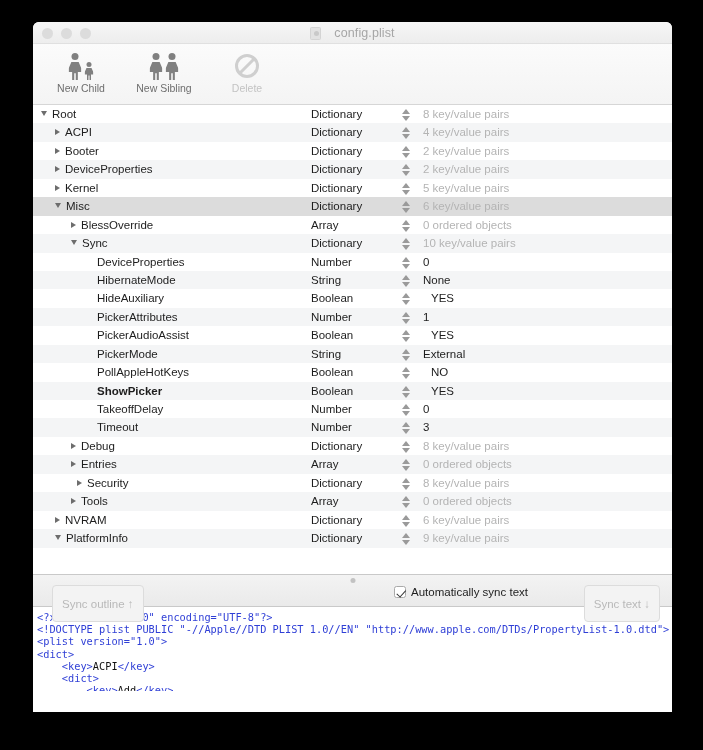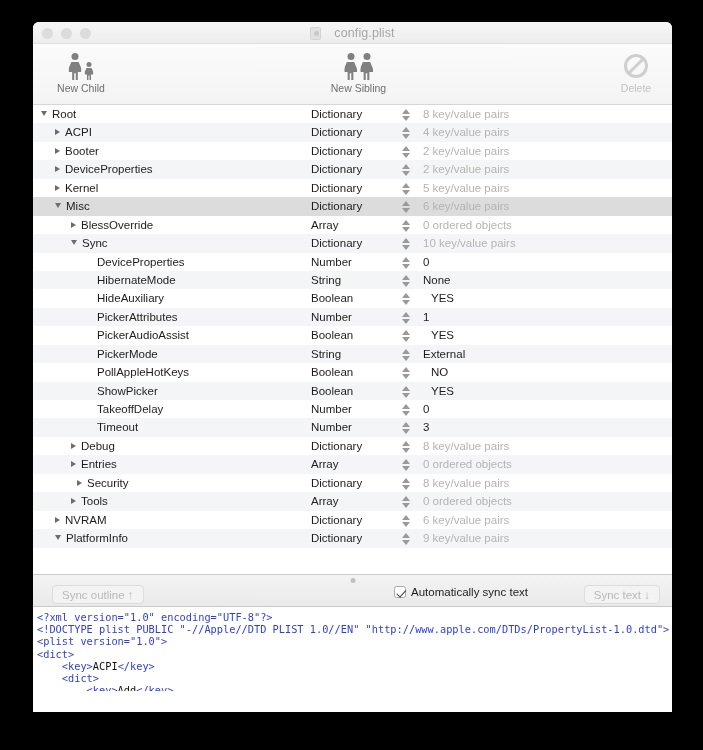--- a/index.html
+++ b/index.html
@@ -54,21 +54,21 @@
   #title-text {
     font-size: 12.5px; color: #a6a6a6; letter-spacing: 0.1px;
   }
 
   
   #toolbar {
     height: 61px;
     background: linear-gradient(#fbfbfb, #f4f4f4);
     border-bottom: 1px solid #d6d6d6;
     display: flex; align-items: flex-start;
-    padding: 6px 0 0 12px; gap: 11px; justify-content: space-between;
+    padding: 6px 0 0 12px; gap: 11px;
   }
   .tb-item {
     width: 72px; display: flex; flex-direction: column;
     align-items: center; gap: 2px; cursor: default;
   }
   .tb-glyph { height: 30px; display: flex; align-items: flex-end; gap: 3px; }
   .tb-label { font-size: 10.5px; color: #6e6e6e; white-space: nowrap; }
   .tb-item.disabled .tb-label { color: #c3c3c3; }
 
   
@@ -165,21 +165,21 @@
     background: linear-gradient(#f3f3f3, #eaeaea);
     border-top: 1px solid #c9c9c9;
     border-bottom: 1px solid #c9c9c9;
   }
   #resize-dot {
     position: absolute; left: 50%; top: 3px;
     width: 5px; height: 5px; border-radius: 50%;
     background: #c2c2c2; transform: translateX(-50%);
   }
   .sbtn {
-    position: absolute; top: 10px; height: 19px;
+    position: absolute; top: 10px; height: 37px;
     border: 1px solid #dcdcdc; border-radius: 4px;
     background: #f3f3f3; color: #b9b9b9;
     font-size: 11.5px; display: flex; align-items: center;
     justify-content: center; padding: 0 9px;
   }
   #btn-sync-outline { left: 19px; }
   #btn-sync-text    { right: 12px; }
   #autosync {
     position: absolute; right: 144px; top: 11px;
     display: flex; align-items: center; gap: 5px;
@@ -344,21 +344,21 @@
         <div class="stepper"></div>
         <div class="cell c-val">External</div>
       </div>
       <div class="row">
         <div class="cell c-key" style="left: 54px;"><span class="disc none"></span><span>PollAppleHotKeys</span></div>
         <div class="cell c-class">Boolean</div>
         <div class="stepper"></div>
         <div class="cell c-val bool">NO</div>
       </div>
       <div class="row alt">
-        <div class="cell c-key" style="left: 54px;"><span class="disc none"></span><span>ShowPicker</span></div>
+        <div class="cell c-key" style="left: 54px; font-weight: bold;"><span class="disc none"></span><span>ShowPicker</span></div>
         <div class="cell c-class">Boolean</div>
         <div class="stepper"></div>
         <div class="cell c-val bool">YES</div>
       </div>
       <div class="row">
         <div class="cell c-key" style="left: 54px;"><span class="disc none"></span><span>TakeoffDelay</span></div>
         <div class="cell c-class">Number</div>
         <div class="stepper"></div>
         <div class="cell c-val">0</div>
       </div>

